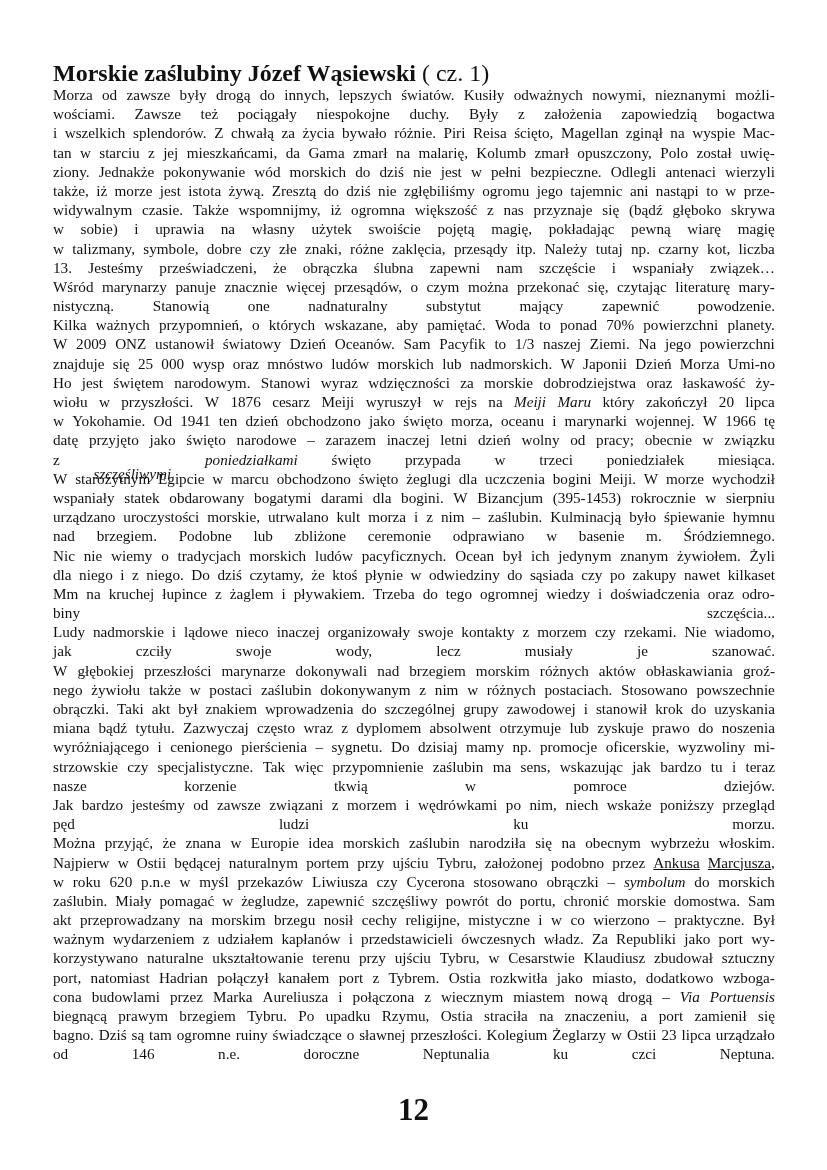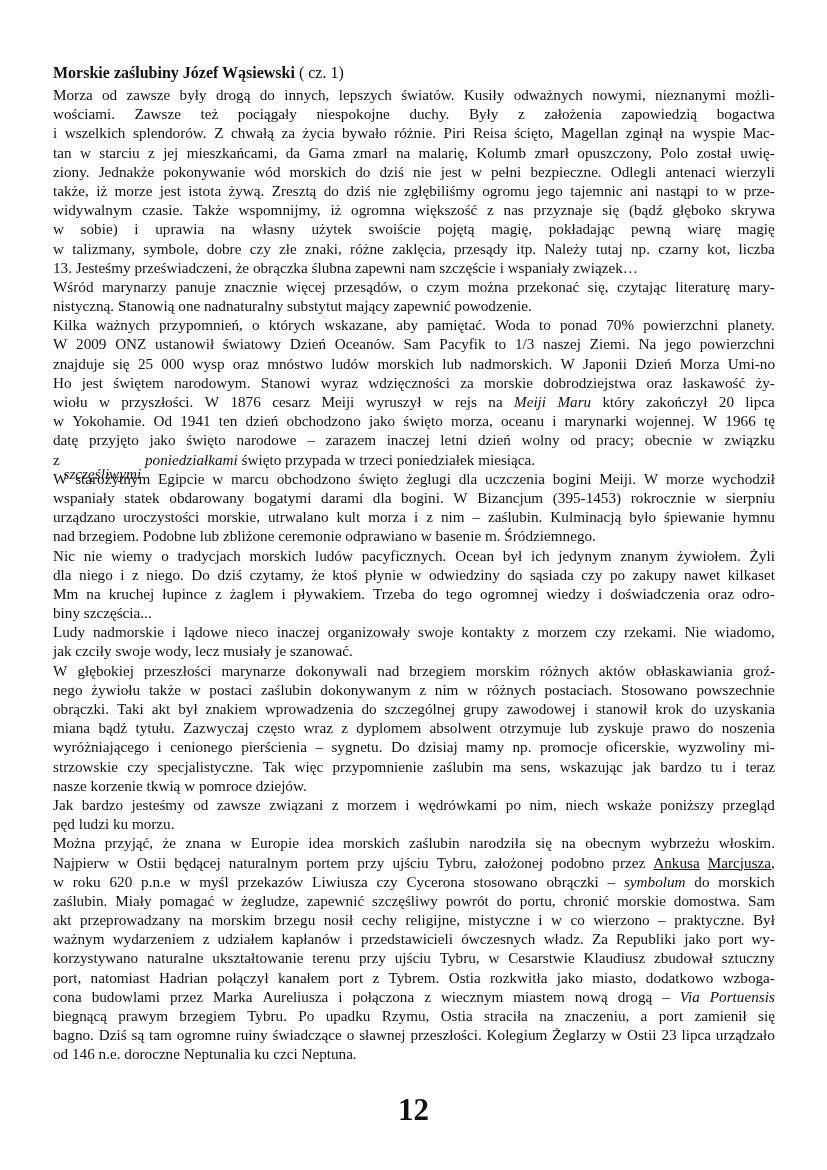--- a/index.html
+++ b/index.html
@@ -2,26 +2,26 @@
 <html><head>
 <meta charset="utf-8">
 <style>
   html, body { margin:0; padding:0; background:#ffffff; }
   body { width:827px; height:1170px; position:relative; overflow:hidden; }
   .page {
     position:absolute; left:53px; top:62px; width:722px;
     font-family: "Liberation Serif", "DejaVu Serif", serif;
     color:#111111; font-size:15.2px; line-height:19.2px;
   }
-  .title { font-size:16px; line-height:22px; margin:0 0 1px 0; font-weight:normal; white-space:nowrap; }
+  .title { font-size:24px; line-height:22px; margin:0 0 1px 0; font-weight:normal; white-space:nowrap; }
   .title .main { font-weight:bold; }
   .para { margin:0; }
   
   .jl { display:flex; justify-content:space-between; white-space:nowrap; height:19.2px; }
-  .jl.last { justify-content:flex-start; gap:0.25em; }
+  .jl.last { justify-content:space-between; gap:0.25em; }
   .jl.last > span { margin-right:0; }
   .page-number {
     position:absolute; left:0; width:827px; top:1092px; text-align:center;
     font-family:"Liberation Serif","DejaVu Serif",serif; font-weight:bold; font-size:31px; color:#111;
   }
 </style>
 </head>
 <body>
 
 <div class="page">

